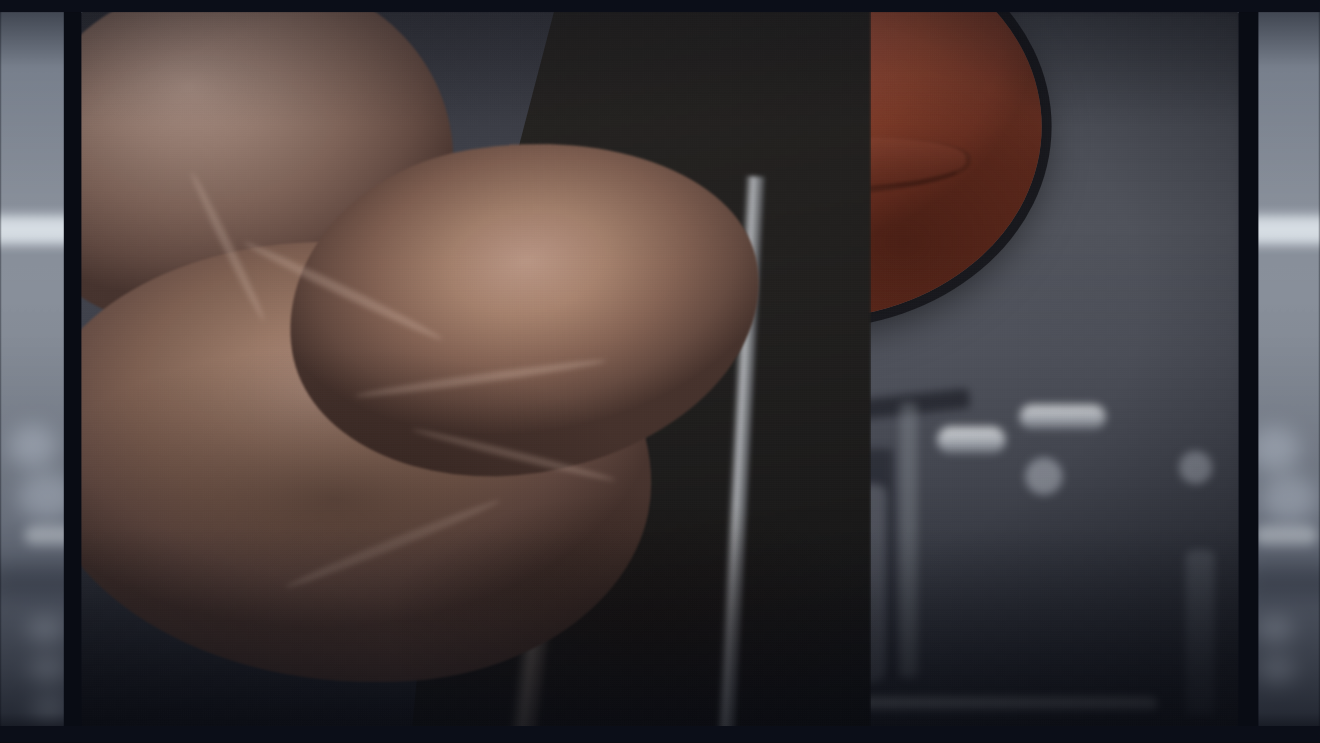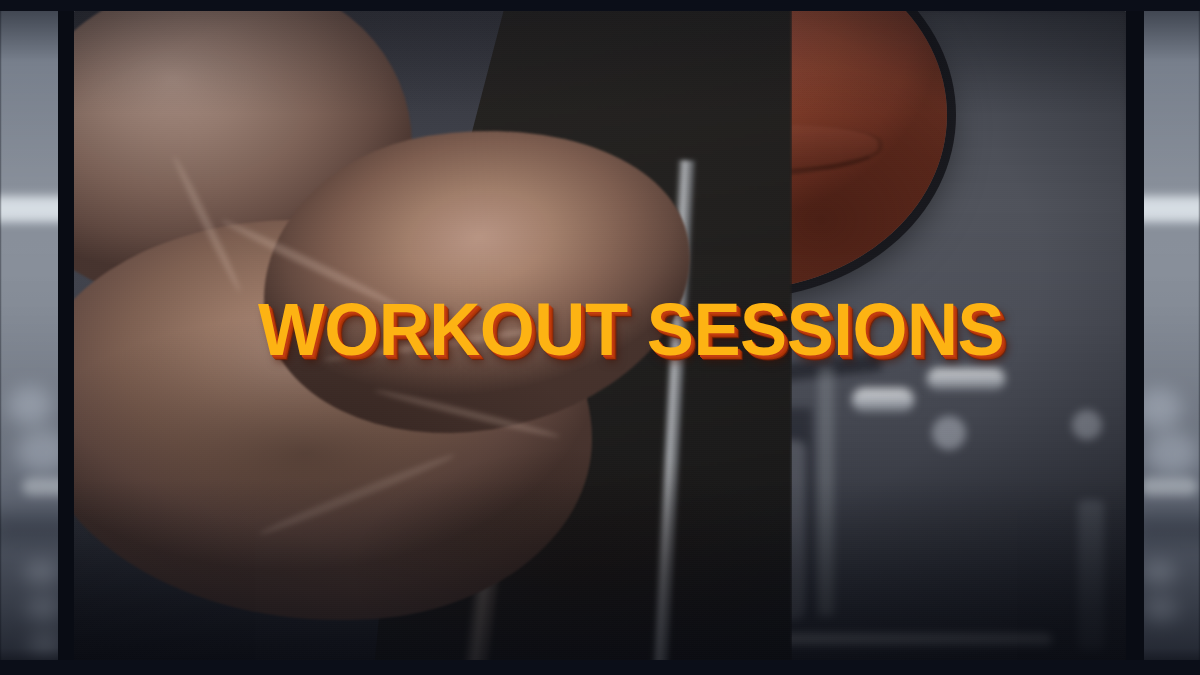--- a/index.html
+++ b/index.html
@@ -422,17 +422,14 @@
 
     <div class="grade"></div>
     <div class="grain"></div>
   </div>
 
   <div class="band band-left"></div>
   <div class="band band-right"></div>
   <div class="band band-top"></div>
   <div class="band band-bottom"></div>
 
-  <div class="title-layer">
-    <div class="title">WORKOUT SESSIONS</div>
-  </div>
 
 </div>
 
 </body></html>

